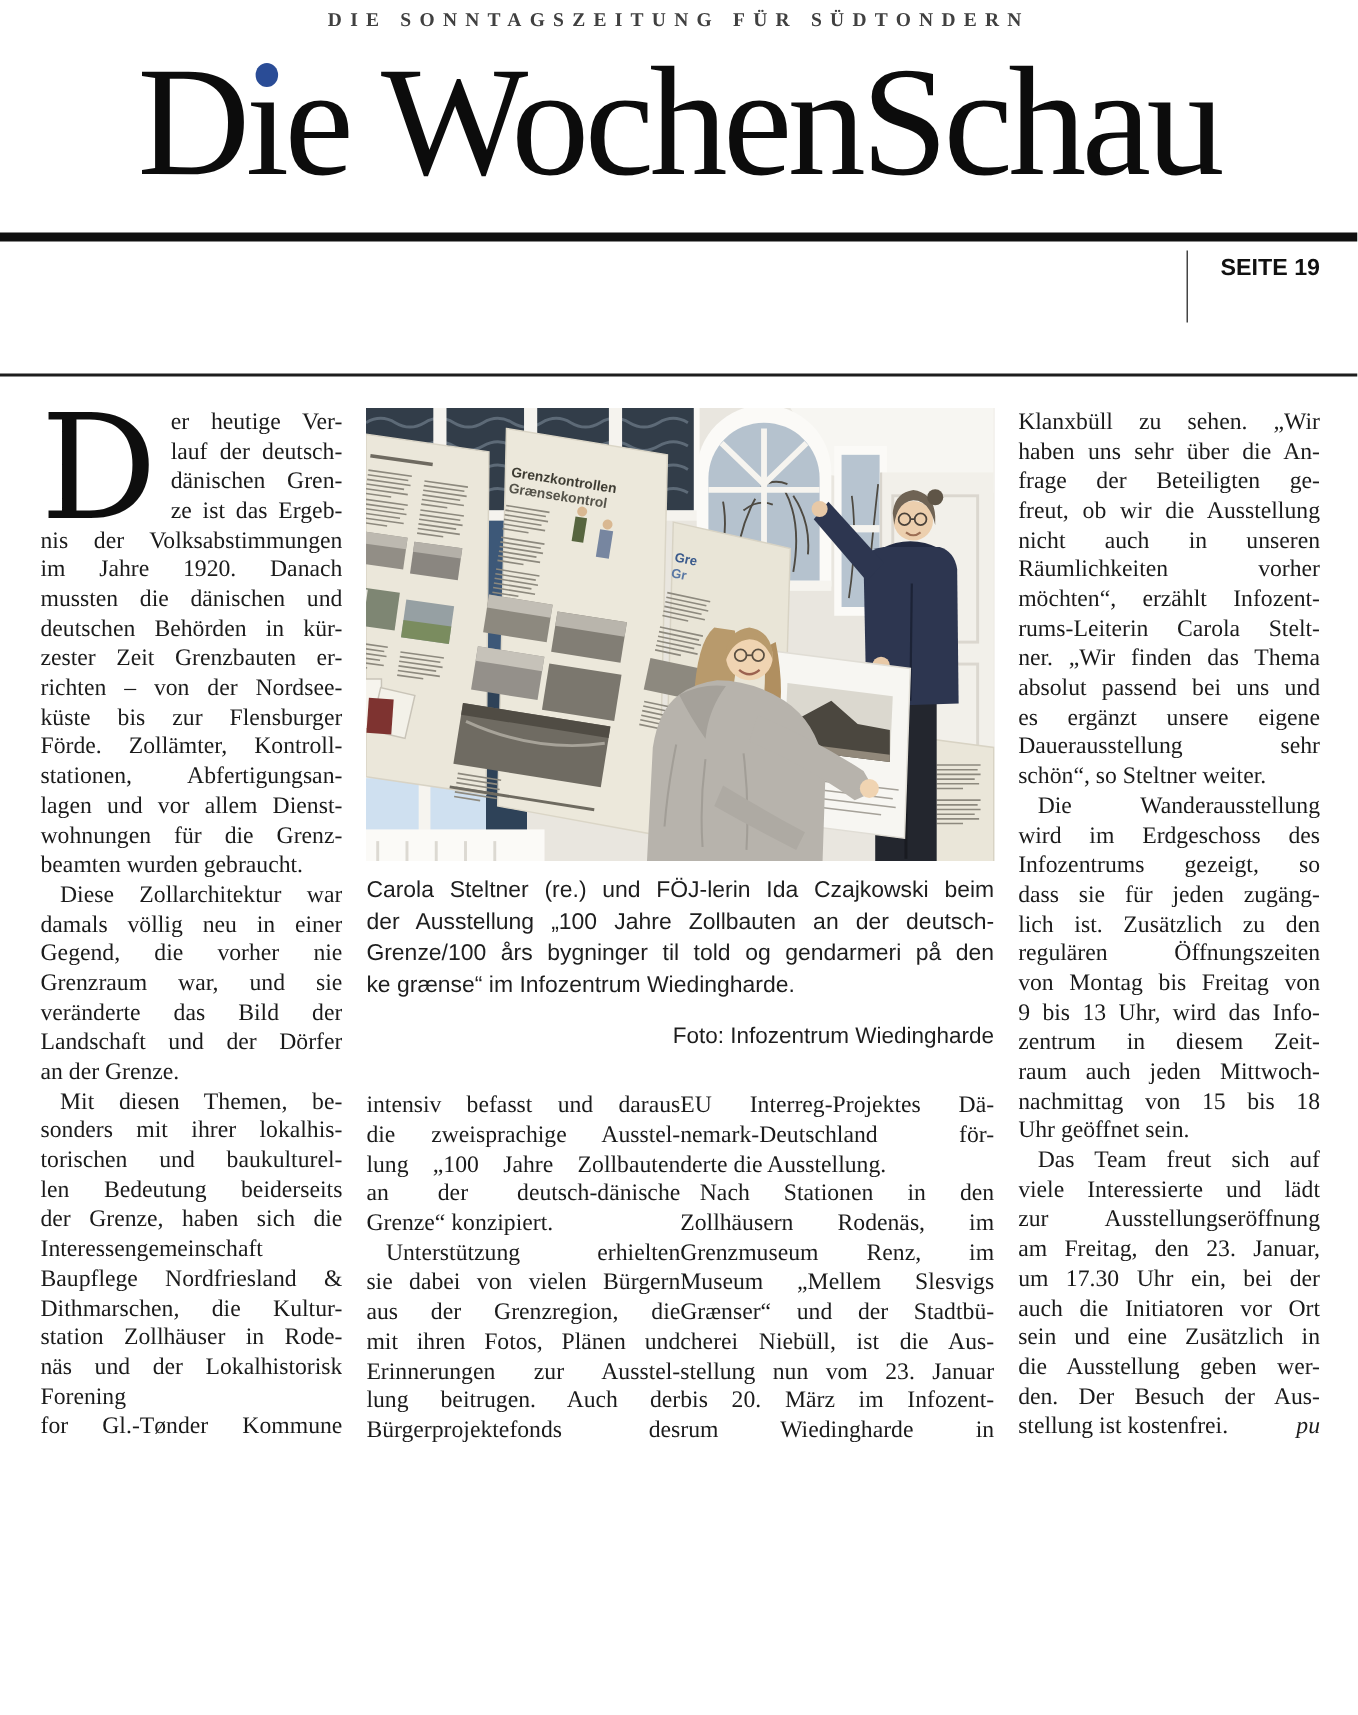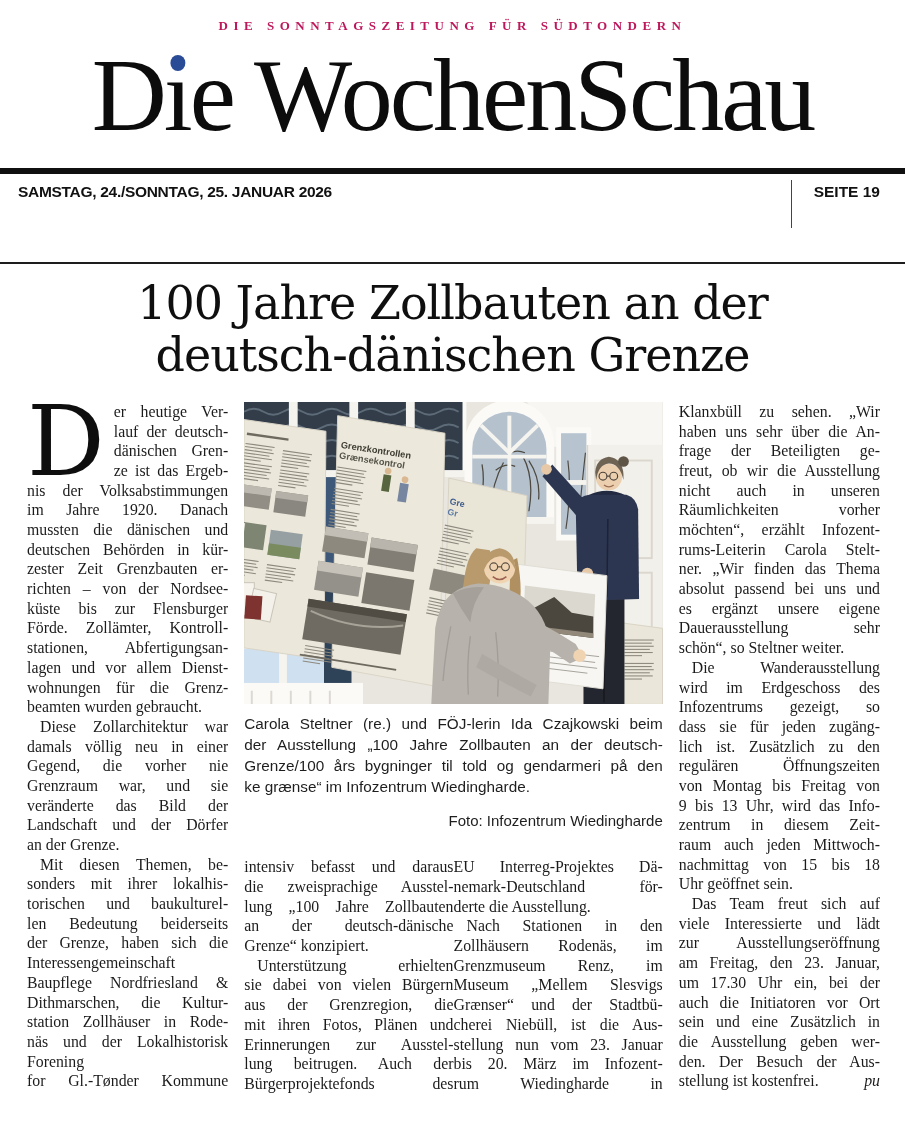--- a/index.html
+++ b/index.html
@@ -1,22 +1,22 @@
 <!DOCTYPE html>
 <html lang="de"><head>
 <meta charset="utf-8">
 <style>
   html,body{margin:0;padding:0;width:905px;height:1143px;overflow:hidden;background:#ffffff;}
   body{font-family:"Liberation Serif",serif;color:#1b1b1b;position:relative;}
 
   .page{width:905px;height:1143px;position:relative;}
 
   
-  .tagline{padding-top:18px;text-align:center;font-family:"Liberation Serif",serif;
-           font-weight:bold;font-size:13px;letter-spacing:5.5px;color:#be185d;}
+  .tagline{padding-top:5px;text-align:center;font-family:"Liberation Serif",serif;
+           font-weight:bold;font-size:13px;letter-spacing:5.5px;color:#404040;}
   .masthead{margin-top:10px;text-align:center;font-family:"Liberation Serif",serif;
             font-size:104px;line-height:0.98;letter-spacing:-3px;color:#0c0c0c;white-space:nowrap;}
   .mast-i{position:relative;display:inline-block;}
   .mast-i .dot{position:absolute;left:50%;transform:translateX(-44%);top:11px;width:15px;height:16px;
                border-radius:50%;background:#2a4c96;}
   .rule-thick{height:6px;background:#101010;margin:22px 0 0 0;}
 
   .section-row{position:relative;height:88px;margin:0 25px 0 18px;}
   .dateline{position:absolute;left:0;top:9px;font-family:"Liberation Sans",sans-serif;
             font-weight:bold;font-size:15.5px;letter-spacing:-0.3px;color:#111;}
@@ -62,31 +62,26 @@
 
 <div class="page">
 
   <div class="tagline">DIE SONNTAGSZEITUNG FÜR SÜDTONDERN</div>
 
   <div class="masthead"><span>D</span><span class="mast-i"><span class="dot"></span><span>ı</span></span><span>e WochenSchau</span></div>
 
   <div class="rule-thick"></div>
 
   <div class="section-row">
-    <div class="dateline">SAMSTAG, 24./SONNTAG, 25. JANUAR 2026</div>
     <div class="vert-divider"></div>
     <div class="page-num">SEITE 19</div>
   </div>
 
   <div class="rule-thin"></div>
 
-  <div class="headline">
-    <div>100 Jahre Zollbauten an der</div>
-    <div>deutsch-dänischen Grenze</div>
-  </div>
 
   <div class="article-body">
 
     <div class="col">
       <span class="dropcap">D</span>
       <div>
           <div class="line"><span>er heutige Ver-</span></div>
           <div class="line"><span>lauf der deutsch-</span></div>
           <div class="line"><span>dänischen Gren-</span></div>
           <div class="line"><span>ze ist das Ergeb-</span></div>

